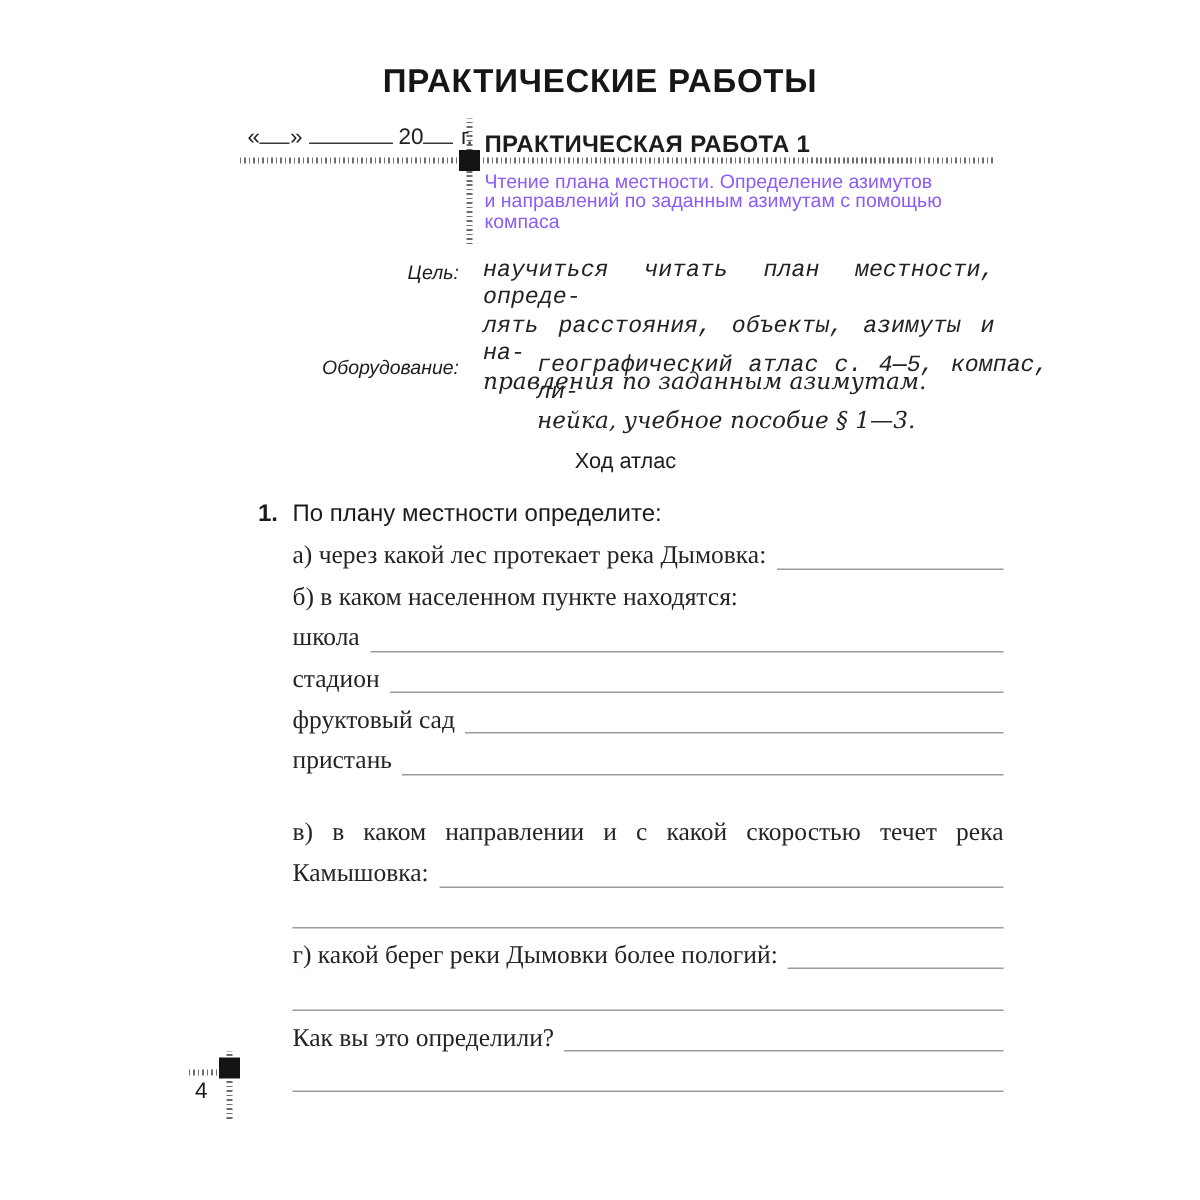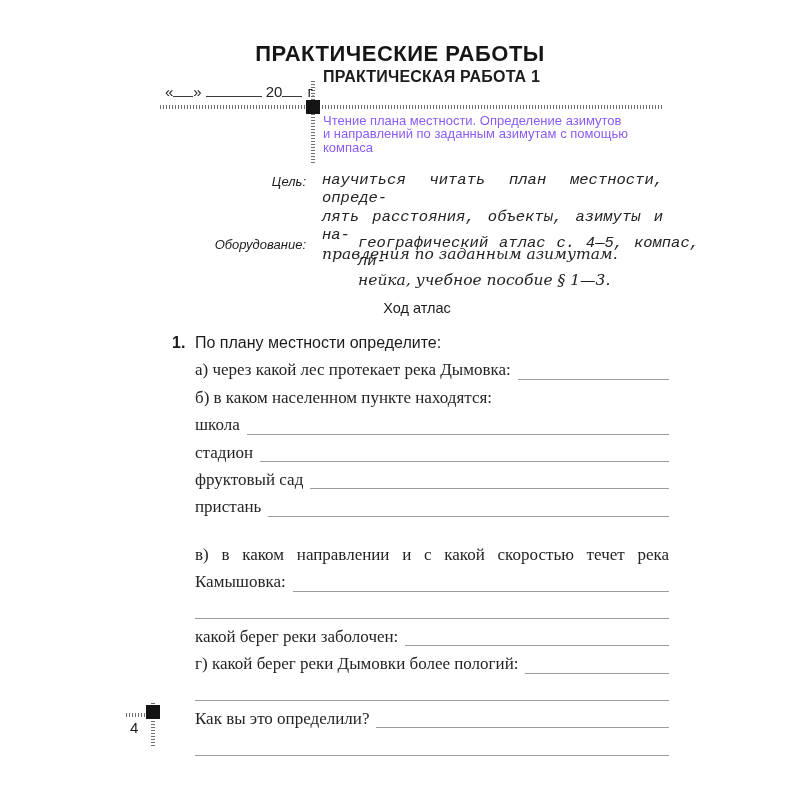--- a/index.html
+++ b/index.html
@@ -37,21 +37,21 @@
     border-bottom: 1.5px solid #3a3a3a;
     height: 12px;
     vertical-align: baseline;
   }
   .blank-day   { width: 20px; }
   .blank-month { width: 56px; margin: 0 4px; }
   .blank-year  { width: 20px; margin-right: 5px; }
 
   .work-heading {
     position: absolute;
-    top: 68px; left: 323px;
+    top: 88px; left: 323px;
     font-size: 16px;
     font-weight: 700;
     letter-spacing: 0.2px;
     color: #1c1c1c;
   }
   .rule-h {
     position: absolute;
     top: 105px; left: 160px;
     width: 503px; height: 4px;
     background: repeating-linear-gradient(90deg, #6e6e6e 0 1px, transparent 1px 3px);
@@ -258,24 +258,20 @@
 
     <div class="row">
       <span>Камышовка:</span>
       <span class="fill"></span>
     </div>
 
     <div class="row">
       <span class="fill no-gap"></span>
     </div>
 
-    <div class="row">
-      <span>какой берег реки заболочен:</span>
-      <span class="fill"></span>
-    </div>
 
     <div class="row">
       <span>г) какой берег реки Дымовки более пологий:</span>
       <span class="fill"></span>
     </div>
 
     <div class="row">
       <span class="fill no-gap"></span>
     </div>
 

